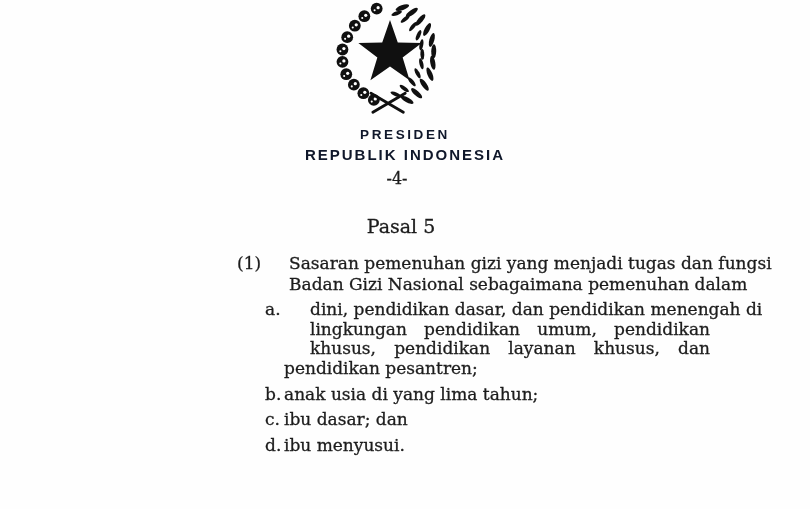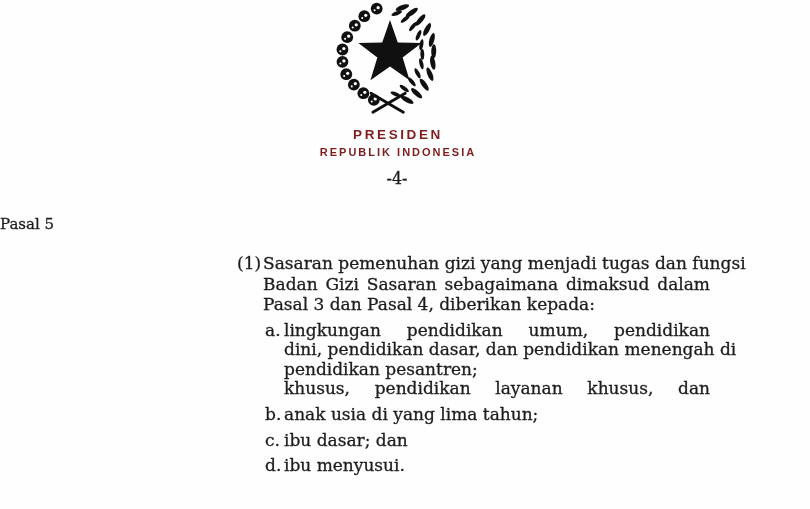--- a/index.html
+++ b/index.html
@@ -9,45 +9,45 @@
     font-family: "DejaVu Serif", serif;
     color: #1c1c1c;
     overflow: hidden;
     position: relative;
   }
   .page { position: absolute; inset: 0; background: #fefefe; }
 
   
   .emblem { position: absolute; left: 329px; top: 1px; }
   .lh {
-    position: absolute; left: 8px; width: 780px; text-align: center;
-    font-family: "Liberation Sans", sans-serif; font-weight: 700; color: #7f1d1d;
+    position: absolute; left: 15px; width: 780px; text-align: center;
+    font-family: "Liberation Sans", sans-serif; font-weight: 700; color: #0f172a;
   }
   .lh1 { top: 127px; font-size: 13.5px; letter-spacing: 2.6px; }
-  .lh2 { top: 146px; font-size: 11px; letter-spacing: 2px; }
+  .lh2 { top: 146px; font-size: 15px; letter-spacing: 2px; }
   .pagenum {
     position: absolute; left: 0; top: 169px; width: 794px; text-align: center;
     font-size: 16px; -webkit-text-stroke: 0.3px #1c1c1c;
   }
 
   
   .title {
-    position: absolute; left: 0; top: 215px; width: 802px; text-align: left;
-    font-size: 15px; -webkit-text-stroke: 0.3px #1c1c1c;
+    position: absolute; left: 0; top: 215px; width: 802px; text-align: center;
+    font-size: 19px; -webkit-text-stroke: 0.3px #1c1c1c;
   }
   .docbody {
     position: absolute; left: 237px; top: 253px; width: 473px;
     font-size: 17px; -webkit-text-stroke: 0.3px #1c1c1c;
   }
   .row { display: flex; }
   .marker { width: 26px; flex: none; }
   .ctext, .itext { flex: 1; min-width: 0; }
   .clause .line { line-height: 20.5px; }
   .line { white-space: nowrap; }
-  .j { text-align: justify; text-align-last: justify; }
+  .j { text-align: justify; text-align-last: justify; margin-left: 26px; }
   .l { text-align: left; text-align-last: left; }
   .items { margin-left: 28px; margin-top: 6px; }
   .imarker { width: 19px; flex: none; }
   .item .line { line-height: 19.5px; }
   .item + .item { margin-top: 5.5px; }
   .item-single .line { line-height: 20px; }
 </style>
 </head>
 <body>
 
@@ -109,34 +109,33 @@
   <div class="pagenum">-4-</div>
 
   <div class="title">Pasal 5</div>
 
   <div class="docbody">
 
     <div class="row clause">
       <div class="marker line l">(1)</div>
       <div class="ctext">
         <div class="line j">Sasaran pemenuhan gizi yang menjadi tugas dan fungsi</div>
-        <div class="line j">Badan Gizi Sasaran sebagaimana dimaksud dalam</div>
-        <div class="line l">Pasal 3 dan Pasal 4, diberikan kepada:</div>
+        <div class="line j">Badan Gizi Nasional sebagaimana pemenuhan dalam</div>
       </div>
     </div>
 
     <div class="items">
 
       <div class="row item">
         <div class="imarker line l">a.</div>
         <div class="itext">
+          <div class="line j">dini, pendidikan dasar, dan pendidikan menengah di</div>
           <div class="line j">lingkungan pendidikan umum, pendidikan</div>
-          <div class="line j">dini, pendidikan dasar, dan pendidikan menengah di</div>
+          <div class="line j">khusus, pendidikan layanan khusus, dan</div>
           <div class="line l">pendidikan pesantren;</div>
-          <div class="line j">khusus, pendidikan layanan khusus, dan</div>
         </div>
       </div>
 
       <div class="row item item-single">
         <div class="imarker line l">b.</div>
         <div class="itext">
           <div class="line l">anak usia di yang lima tahun;</div>
         </div>
       </div>
 

